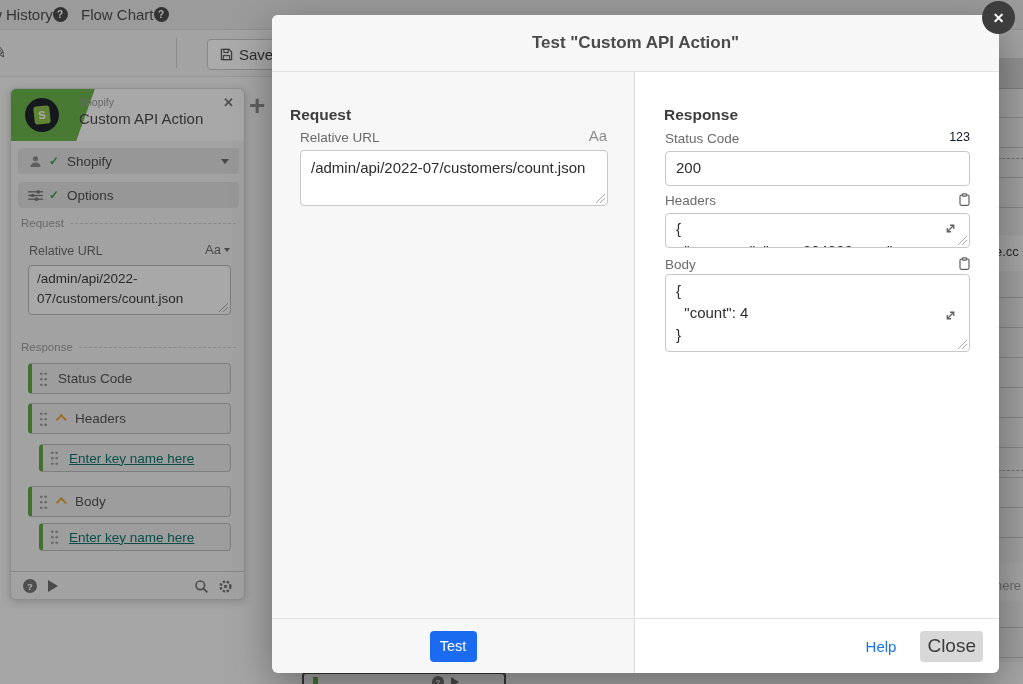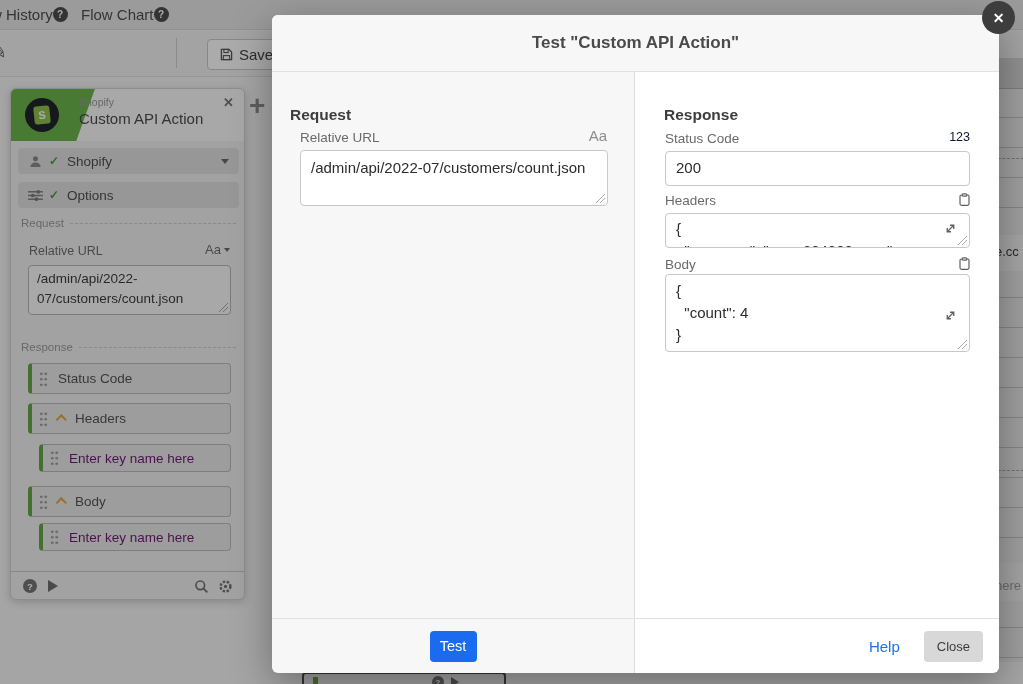--- a/index.html
+++ b/index.html
@@ -43,21 +43,21 @@
   .nc-label{position:absolute;font-size:12.5px;color:#6e6e6e;}
   .nc-hint{position:absolute;right:14px;font-size:13px;color:#6e6e6e;display:flex;align-items:center;gap:3px;cursor:pointer;}
   .caret.sm{border-left-width:3.5px;border-right-width:3.5px;border-top-width:4.5px;}
   .nc-textarea{position:absolute;left:17px;top:176px;width:203px;height:50px;background:#fbfbfb;border:1px solid #b8b8b8;
                border-radius:4px;padding:3px 8px;font-size:13.5px;line-height:1.45;color:#3d3d3d;overflow:hidden;cursor:text;}
   .rz{position:absolute;right:2px;bottom:2px;width:9px;height:9px;
       background:linear-gradient(135deg,transparent 0 45%,#a9a9a9 45% 53%,transparent 53% 67%,#a9a9a9 67% 75%,transparent 75%);}
   .pill{position:absolute;left:17px;width:203px;height:31px;background:#eaeaea;border:1px solid #bdbdbd;border-left:4px solid #65a746;
         border-radius:4px;display:flex;align-items:center;font-size:13.5px;color:#555;cursor:grab;}
   .pill.child{left:28px;width:192px;height:28px;}
-  .pill.ph{color:#701a75;}
+  .pill.ph{color:#0f766e;text-decoration:underline;}
   .dots{width:9px;height:16px;margin:0 10px 0 7px;flex:0 0 auto;
         background-image:radial-gradient(circle,#9c9c9c 1.1px,transparent 1.5px);background-size:4.5px 5.5px;}
   .chev{width:8px;height:8px;border-left:2.5px solid #e8a63a;border-top:2.5px solid #e8a63a;transform:rotate(45deg) translateY(1px);
         margin-right:9px;flex:0 0 auto;}
   .nc-footer{position:absolute;left:0;top:482px;width:233px;height:29px;border-top:1px solid #c9c9c9;
              display:flex;align-items:center;}
   .qcircle{display:inline-flex;width:14px;height:14px;border-radius:50%;background:#757575;color:#fff;font-size:9.5px;
            font-weight:bold;align-items:center;justify-content:center;margin-left:12px;cursor:pointer;}
   .play{width:0;height:0;border-left:10px solid #6f6f6f;border-top:6px solid transparent;border-bottom:6px solid transparent;
         margin-left:11px;cursor:pointer;}
@@ -98,21 +98,21 @@
   .m-ta pre{margin:0;padding:5px 10px;font-family:"Liberation Sans",sans-serif;font-size:15px;line-height:22px;color:#2c2c2c;}
   .expand{position:absolute;cursor:pointer;}
   .clip-ic{position:absolute;cursor:pointer;}
   .m-footer{position:absolute;left:0;top:603px;width:727px;height:54px;border-top:1px solid #e2e2e2;border-radius:0 0 6px 6px;}
   .mf-left{position:absolute;left:0;top:0;width:363px;height:54px;background:#f7f7f7;border-right:1px solid #dcdcdc;
            border-radius:0 0 0 6px;display:flex;align-items:center;justify-content:center;}
   .btn-test{width:47px;height:31px;background:#1a6bef;color:#fff;border:none;border-radius:4px;font-size:14.5px;cursor:pointer;text-align:center;}
   .mf-right{position:absolute;left:363px;top:0;width:364px;height:54px;background:#fff;border-radius:0 0 6px 0;
             display:flex;align-items:center;justify-content:flex-end;gap:24px;padding-right:16px;}
   .link-help{color:#1a73e8;font-size:15px;cursor:pointer;}
-  .btn-close{height:31px;padding:0 13px;background:#d8d8d8;color:#3c3c3c;border:none;border-radius:4px;font-size:13px;cursor:pointer;text-align:center;}
+  .btn-close{height:31px;padding:0 7px;background:#d8d8d8;color:#3c3c3c;border:none;border-radius:4px;font-size:19px;cursor:pointer;text-align:center;}
   .modal-x{position:absolute;left:982px;top:1px;width:33px;height:33px;border-radius:50%;background:#3d3d3d;color:#fff;
            z-index:11;display:flex;align-items:center;justify-content:center;font-size:14px;font-weight:bold;cursor:pointer;}
 </style>
 </head>
 <body>
 
 <div class="screen">
 
   <div class="tabbar">
     <span class="clipfrag">w</span>

